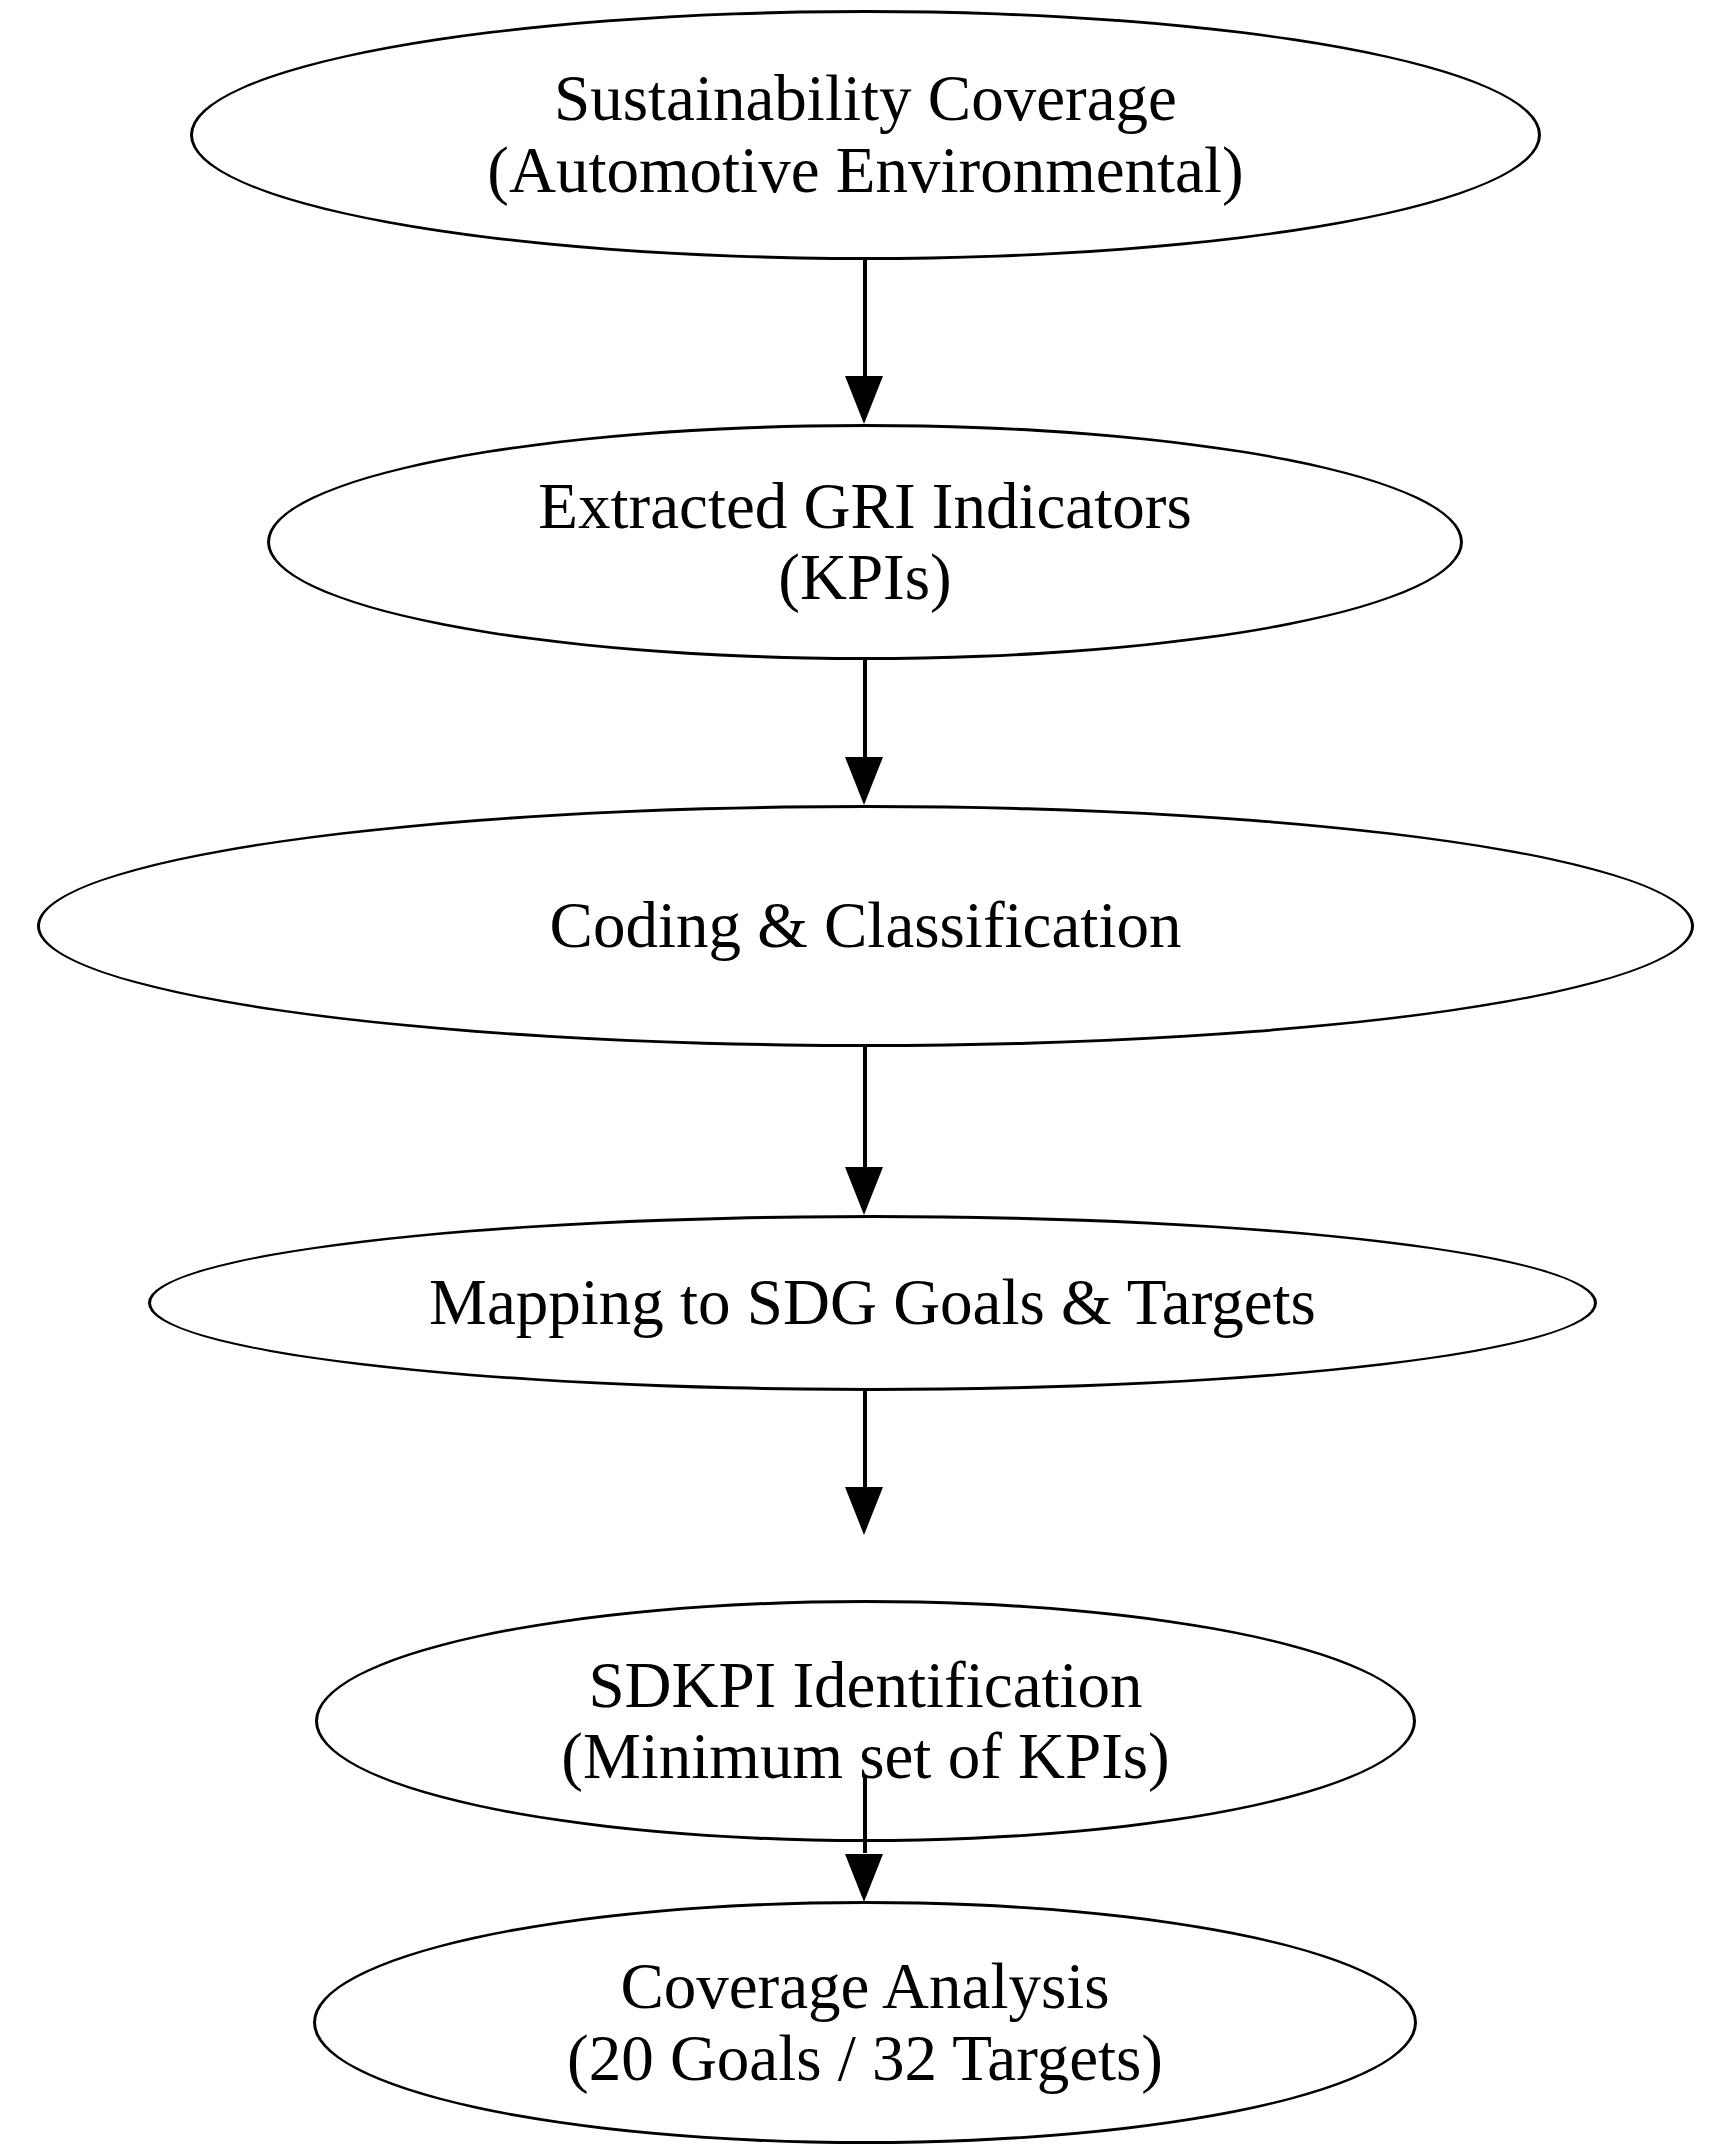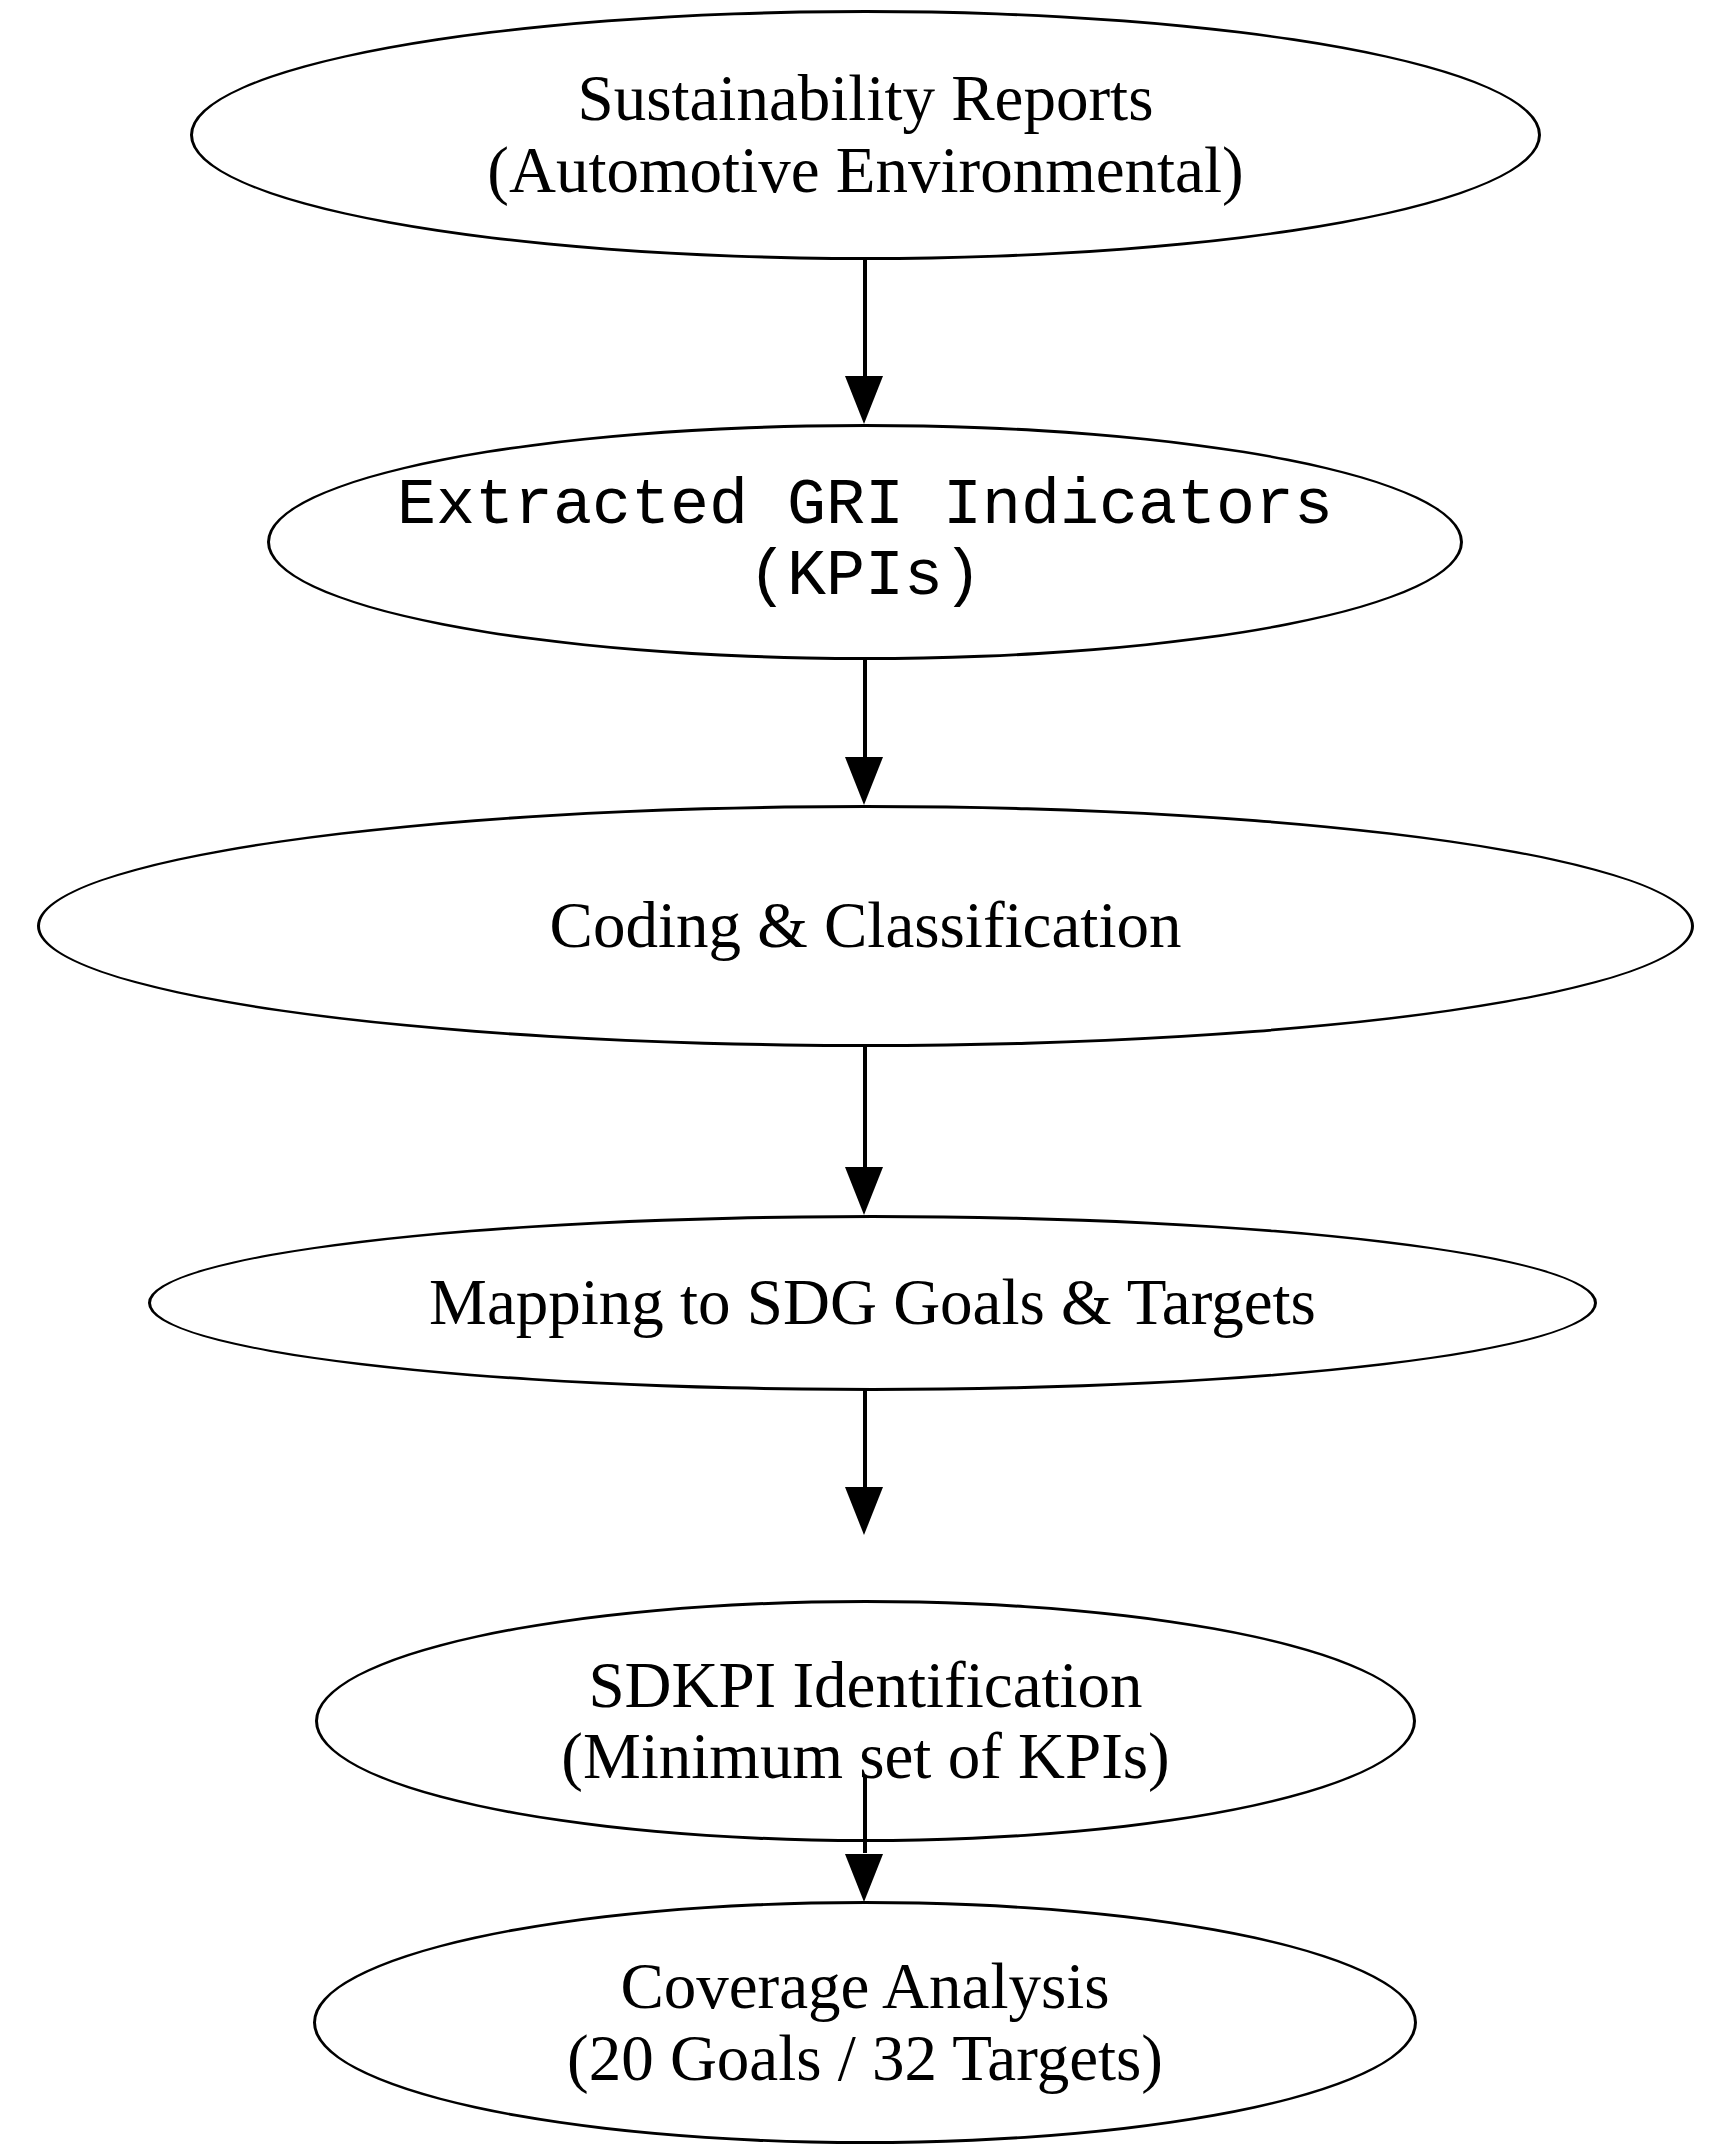--- a/index.html
+++ b/index.html
@@ -30,21 +30,21 @@
     text-align: center;
     font-size: 65px;
     line-height: 1.1;
     white-space: nowrap;
   }
   .ln { display: block; }
   .ln:empty { display: none; }
 
   
   .n1 { left: 190px;  top: 9.8px;   width: 1351px; height: 250px; }
-  .n2 { left: 267px;  top: 424px;  width: 1196px; height: 236px; font-family: Liberation Mono, monospace; }
+  .n2 { left: 267px;  top: 424px;  width: 1196px; height: 236px; }
   .n3 { left: 37px;   top: 805px; width: 1657px; height: 242px; justify-content: center; }
   .n4 { left: 148px;  top: 1215px; width: 1449px; height: 176px; justify-content: center; }
   .n5 { left: 315px;  top: 1600px; width: 1101px; height: 242px; }
   .n6 { left: 313px;  top: 1901px; width: 1104px; height: 243px; align-items: center; }
 
   
   .eline {
     position: absolute;
     left: 863px;
     width: 4.2px;
@@ -70,21 +70,21 @@
   .e5l { top: 1776px; height: 77px; }
   .e5h { top: 1854px; }
 </style>
 </head>
 <body>
 
 <div id="canvas">
 
   <div class="node n1">
     <div class="label">
-      <span class="ln">Sustainability Reports</span>
+      <span class="ln">Sustainability Coverage</span>
       <span class="ln">(Automotive Environmental)</span>
     </div>
   </div>
 
   <div class="eline e1l"></div>
   <div class="ehead e1h"></div>
 
   <div class="node n2">
     <div class="label">
       <span class="ln">Extracted GRI Indicators</span>

